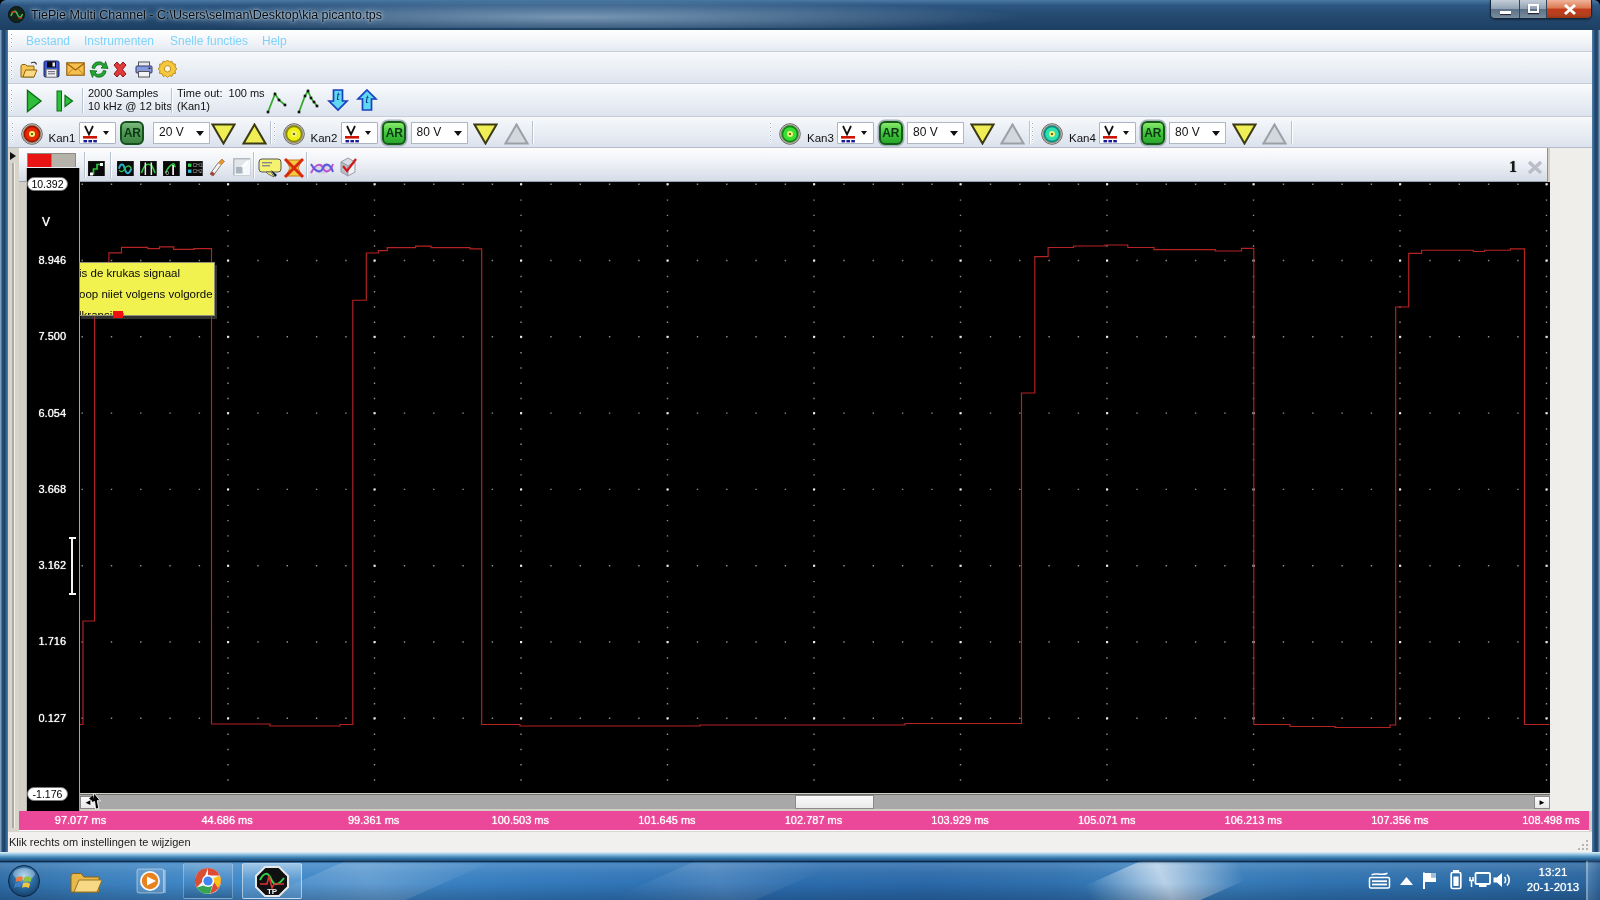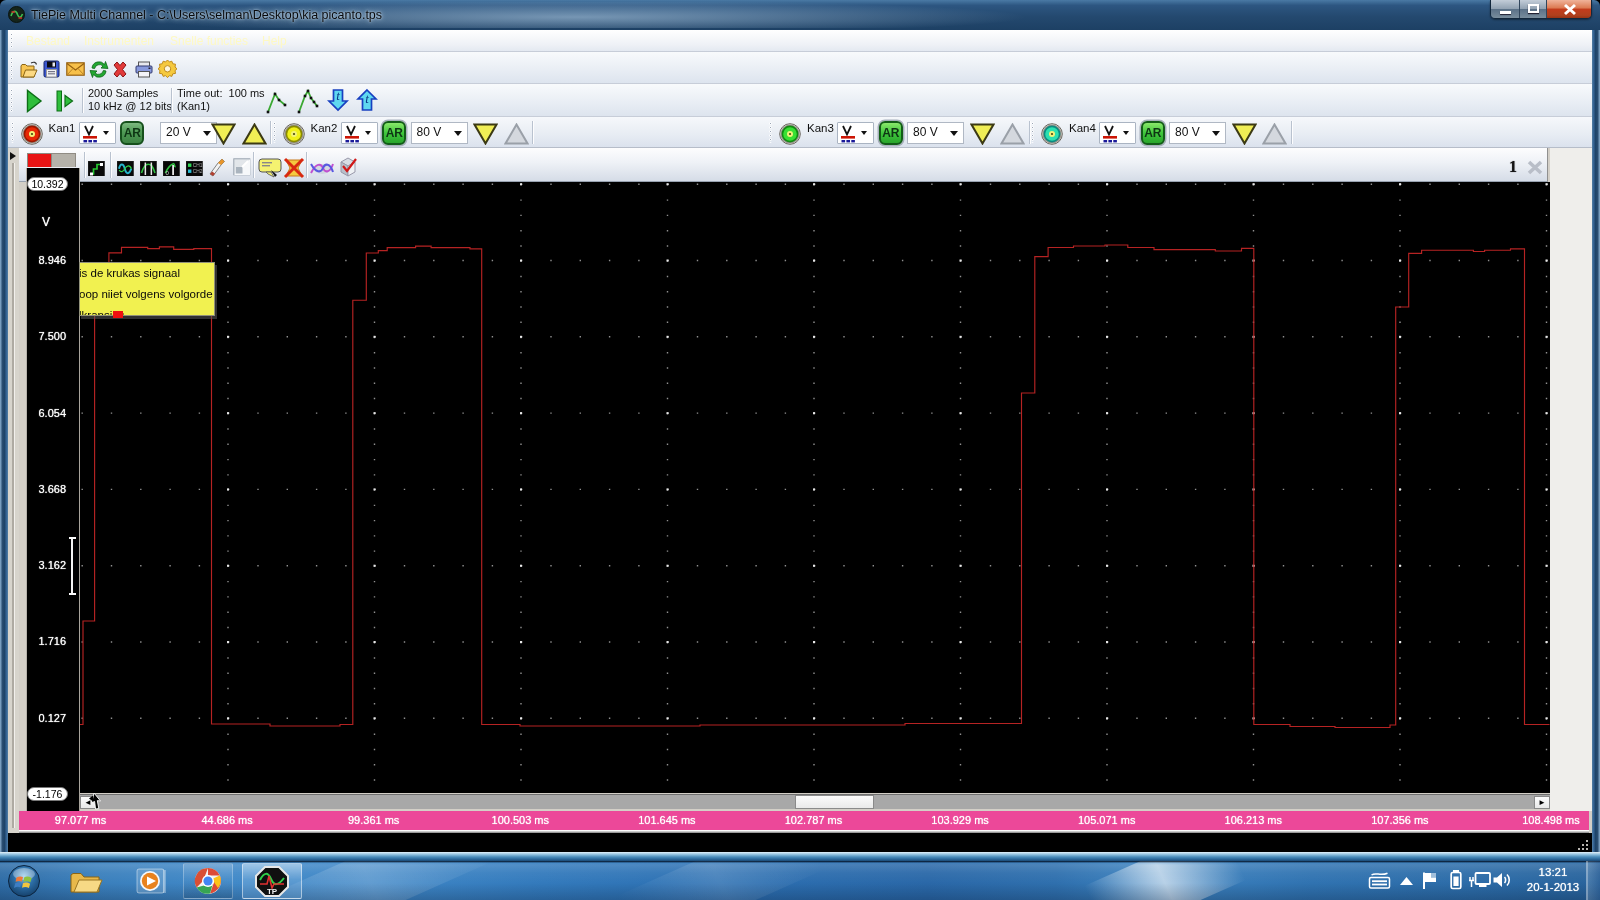--- a/index.html
+++ b/index.html
@@ -15,29 +15,29 @@
 #wmax{left:29px;width:27px;border-right:1px solid #31465c}
 #wclose{left:56px;width:46px;background:linear-gradient(180deg,#f0b39a 0%,#dd7c55 40%,#c23c1c 50%,#b0401e 80%,#8f2f12 100%)}
 #wmin .g{position:absolute;left:9px;top:11px;width:11px;height:3px;background:#fff;box-shadow:0 1px 1px #223}
 #wmax .g{position:absolute;left:8px;top:4px;width:11px;height:9px;border:2px solid #fff;box-shadow:0 1px 1px #223}
 
 #bl{left:0;top:30px;width:8px;height:822px;background:linear-gradient(90deg,#8db2d2 0%,#2a4e72 30%,#1d4266 55%,#3a6a9c 85%,#56809f 100%)}
 #br{left:1592px;top:30px;width:8px;height:822px;background:linear-gradient(90deg,#56809f 0%,#3a6a9c 15%,#1d4266 45%,#2a4e72 70%,#8db2d2 100%)}
 #bb{left:0;top:852px;width:1600px;height:9px;background:linear-gradient(180deg,#e4f1f9 0%,#97c6e2 25%,#4a8cba 55%,#2a679a 80%,#1b4b77 100%)}
 
 #menubar{left:8px;top:30px;width:1584px;height:22px;background:linear-gradient(180deg,#ffffff,#eef1f6 70%,#e4e9f1);border-bottom:1px solid #c7cdd8}
-.mi{position:absolute;top:4px;font-size:12px;color:#fef9c3}
+.mi{position:absolute;top:4px;font-size:12px;color:#7dd3fc}
 #tb1{left:8px;top:52px;width:1584px;height:32px;background:linear-gradient(180deg,#f8fafc,#e8edf4 60%,#dde4ee);border-bottom:1px solid #c7cdd8}
 #tb2{left:8px;top:84px;width:1584px;height:33px;background:linear-gradient(180deg,#f8fafc,#e8edf4 60%,#dde4ee);border-bottom:1px solid #c7cdd8}
 #chbar{left:8px;top:117px;width:1584px;height:31px;background:linear-gradient(180deg,#f6f8fb,#e7ecf3 60%,#dbe2ed);border-bottom:1px solid #b6bdc9}
 .grip{position:absolute;width:3px;background-image:radial-gradient(circle at 1.5px 1.5px,#9aa5b5 0.8px,rgba(255,255,255,.8) 1px,transparent 1.6px);background-size:3px 4px}
 .vsep{position:absolute;width:1px;background:#b9c2cf;box-shadow:1px 0 0 #fdfdfe}
 .t2txt{position:absolute;font-size:11px;color:#111;line-height:13px;white-space:pre}
 
-.kanlabel{position:absolute;top:122px;font-size:11.5px;color:#111}
+.kanlabel{position:absolute;top:132px;font-size:11.5px;color:#111}
 .vbtn{position:absolute;top:121.5px;width:37px;height:22px;background:#fff;border:1px solid #aab4c2;border-radius:1px}
 .arbtn{position:absolute;top:120.5px;width:24px;height:24px;border-radius:6px;font-size:12px;font-weight:bold;color:#0e3514;text-align:center;line-height:21px}
 .ar1{background:linear-gradient(180deg,#7cb97f,#4f9a55 45%,#3d8343);border:2px solid #16501c}
 .ar2{background:linear-gradient(180deg,#8ae86a,#3fc63c 50%,#2aa62c);border:2px solid #135c18;box-shadow:0 0 0 1.5px #a8b0bc}
 .combo{position:absolute;top:122px;width:57px;height:21.5px;background:#fff;border:1px solid #b0b8c4;font-size:12px;color:#111;line-height:19.5px;padding-left:5px}
 .combo .da{position:absolute;right:0;top:0;width:16px;height:19px}
 .combo .da:after,.vbtn .da:after{content:"";position:absolute;left:3px;top:8px;border:4px solid transparent;border-top:5px solid #111}
 .vbtn .da{position:absolute;right:0;top:0;width:13px;height:20px}
 .vbtn .da:after{left:1px;top:8px;border:3.5px solid transparent;border-top:4.5px solid #111}
 
@@ -211,21 +211,21 @@
       </svg>
       <div class="kanlabel a" style="left:48.5px">Kan1</div>
       <div class="vbtn a" style="left:78.5px"><svg width="24" height="20">
           <path d="M5 3 L9 11.5 L13 3" stroke="#111" stroke-width="1.8" fill="none"></path>
           <rect x="3" y="13" width="14" height="2.6" fill="#cc1505"></rect>
           <rect x="3.5" y="17" width="3.6" height="2.4" fill="#1a1a99"></rect>
           <rect x="8.4" y="17" width="3.6" height="2.4" fill="#1a1a99"></rect>
           <rect x="13.3" y="17" width="3.6" height="2.4" fill="#1a1a99"></rect>
         </svg><div class="da"></div></div>
       <div class="arbtn a ar1" style="left:120.3px">AR</div>
-      <div class="combo a" style="left:160px">20 V<div class="da"></div></div>
+      <div class="combo a" style="left:153px">20 V<div class="da"></div></div>
       <svg class="a" style="left:211px;top:123px" width="25" height="22">
         <path d="M1.5 1.5 L23.5 1.5 L12.5 20.5 Z" fill="#f0ee55" stroke="#3c3a14" stroke-width="2"></path>
       </svg>
       <svg class="a" style="left:241.5px;top:123px" width="25" height="22">
         <path d="M12.5 1.5 L23.5 20.5 L1.5 20.5 Z" fill="#f0ee55" stroke="#3c3a14" stroke-width="2"></path>
       </svg>
       <div class="vsep" style="left:270.1px;top:121px;height:23px"></div>
       <div class="grip" style="left:272.5px;top:122px;height:21px"></div>
       <svg class="a" style="left:282.5px;top:122.5px" width="22" height="22">
         <circle cx="11" cy="11" r="10.3" fill="#e8e6e2" stroke="#6a665e" stroke-width="1"></circle>
@@ -529,20 +529,21 @@
       <div class="tlab" style="left:299.7px">99.361 ms</div>
       <div class="tlab" style="left:446.3px">100.503 ms</div>
       <div class="tlab" style="left:592.9px">101.645 ms</div>
       <div class="tlab" style="left:739.5px">102.787 ms</div>
       <div class="tlab" style="left:886.1px">103.929 ms</div>
       <div class="tlab" style="left:1032.7px">105.071 ms</div>
       <div class="tlab" style="left:1179.3px">106.213 ms</div>
       <div class="tlab" style="left:1325.9px">107.356 ms</div>
       <div class="tlab" style="left:1477px">108.498 ms</div>
     </div>
+  <div class="a" id="status">Klik rechts om instellingen te wijzigen</div>
     <svg class="a" style="left:1576px;top:840px" width="14" height="12">
       <g fill="#b8b5b0">
         <rect x="10" y="8" width="2" height="2"></rect>
         <rect x="6" y="8" width="2" height="2"></rect>
         <rect x="2" y="8" width="2" height="2"></rect>
         <rect x="10" y="4" width="2" height="2"></rect>
         <rect x="6" y="4" width="2" height="2"></rect>
         <rect x="10" y="0" width="2" height="2"></rect>
       </g>
     </svg>

